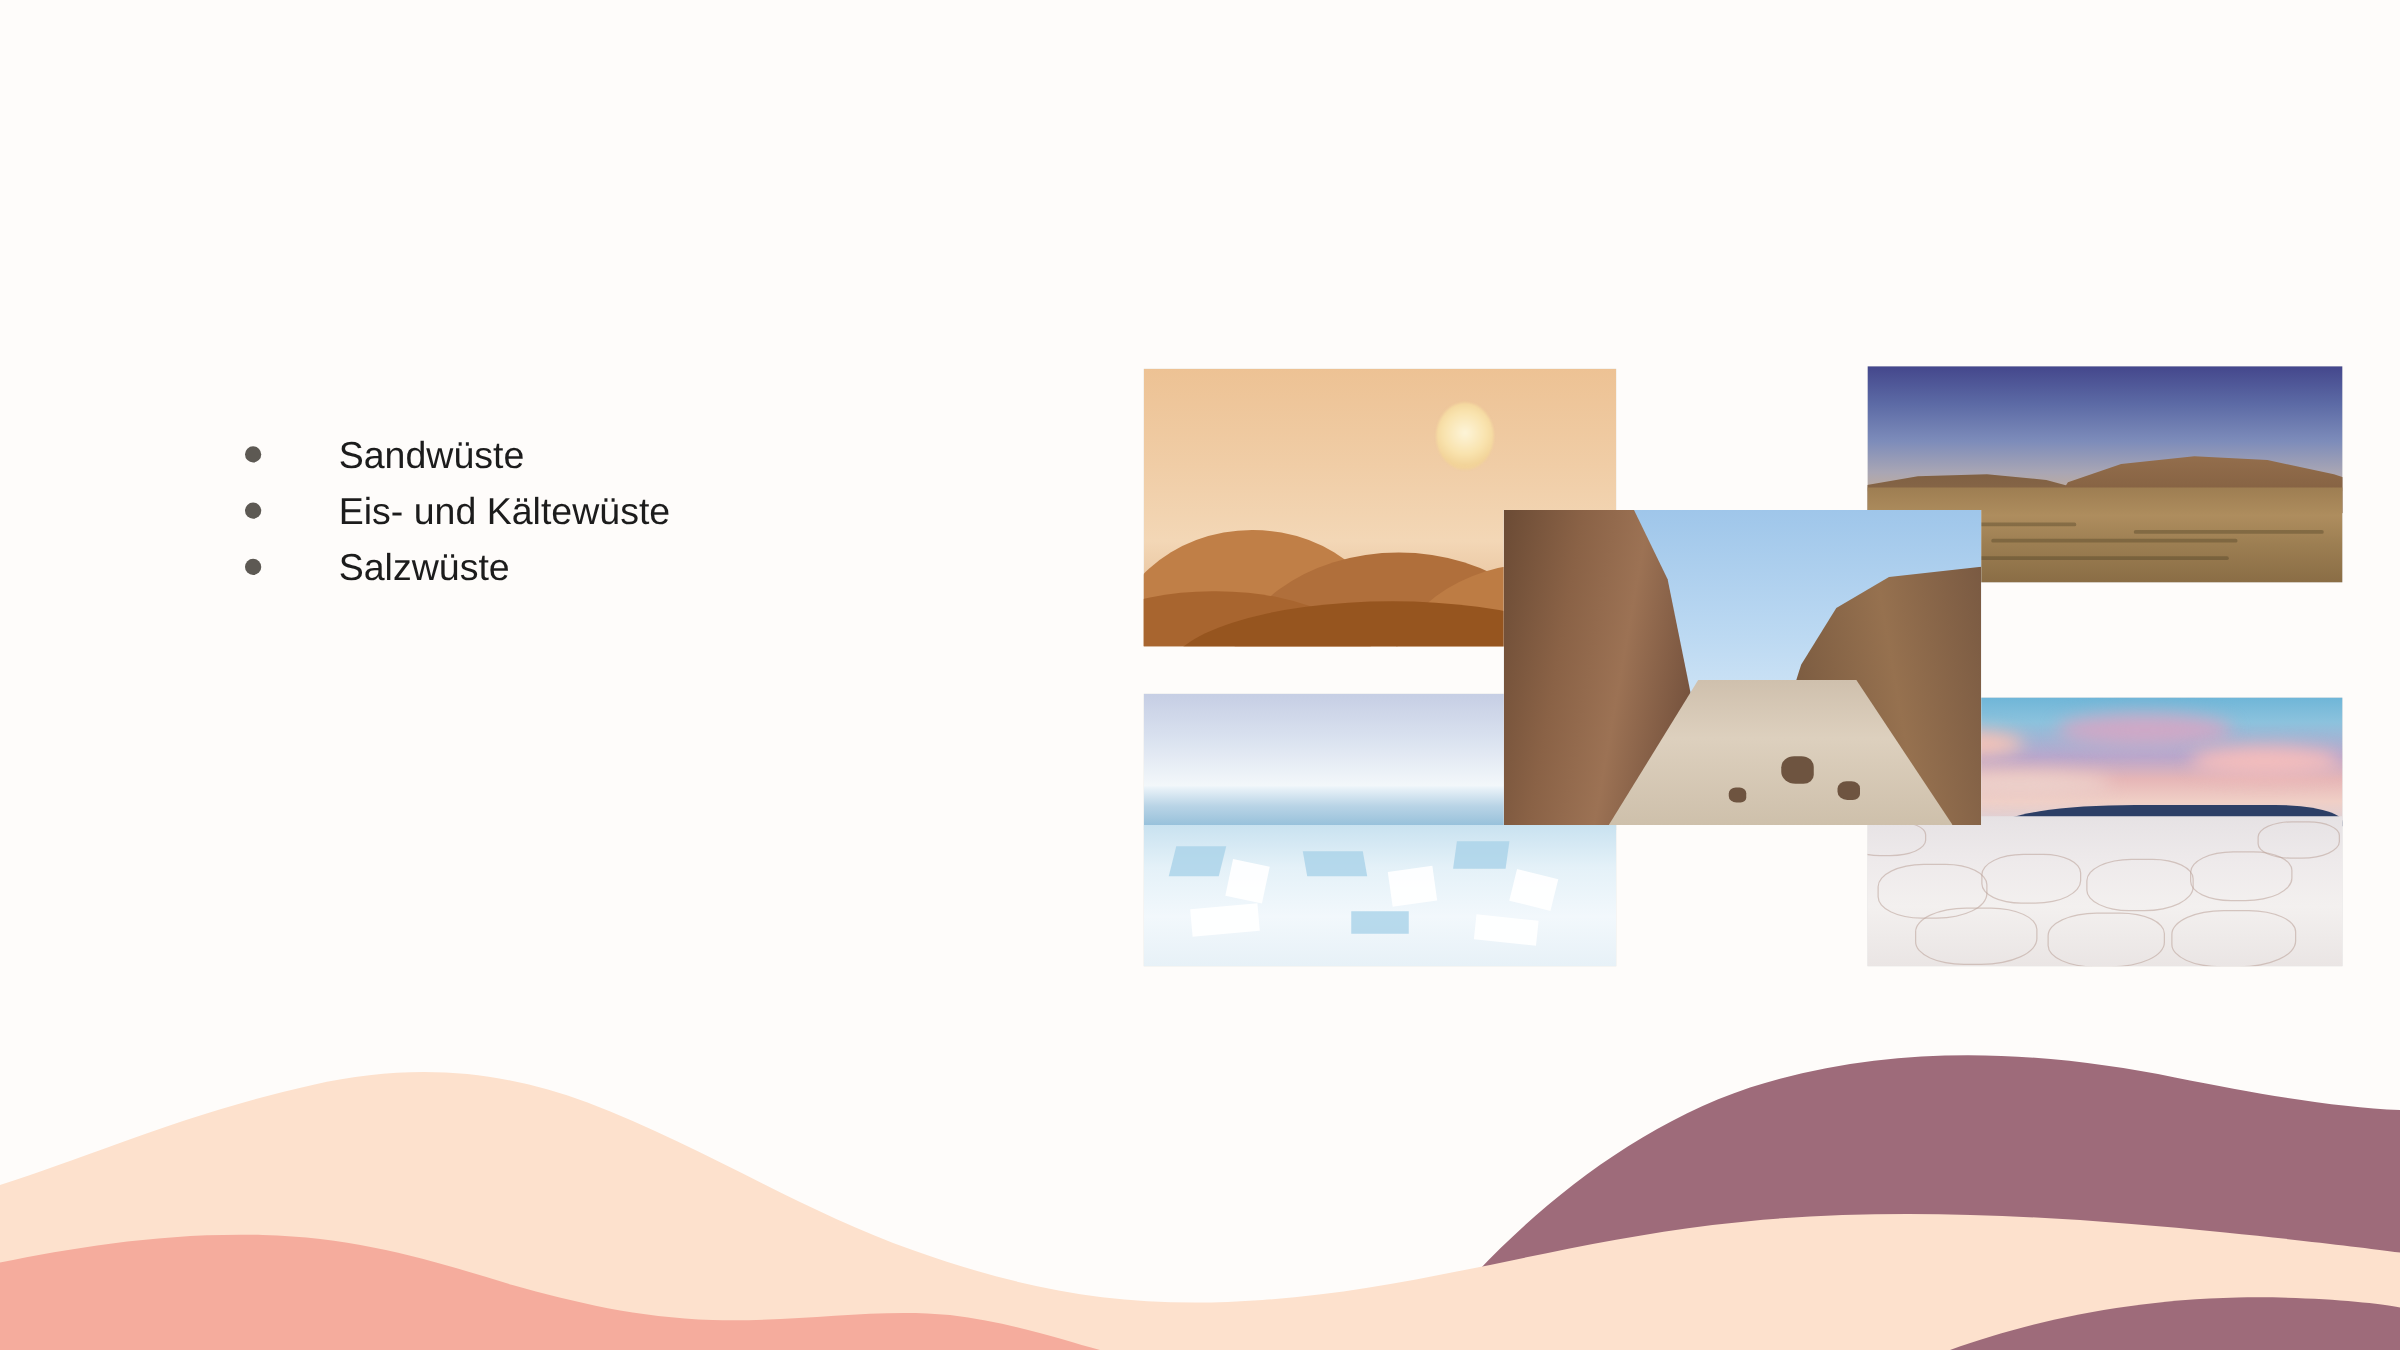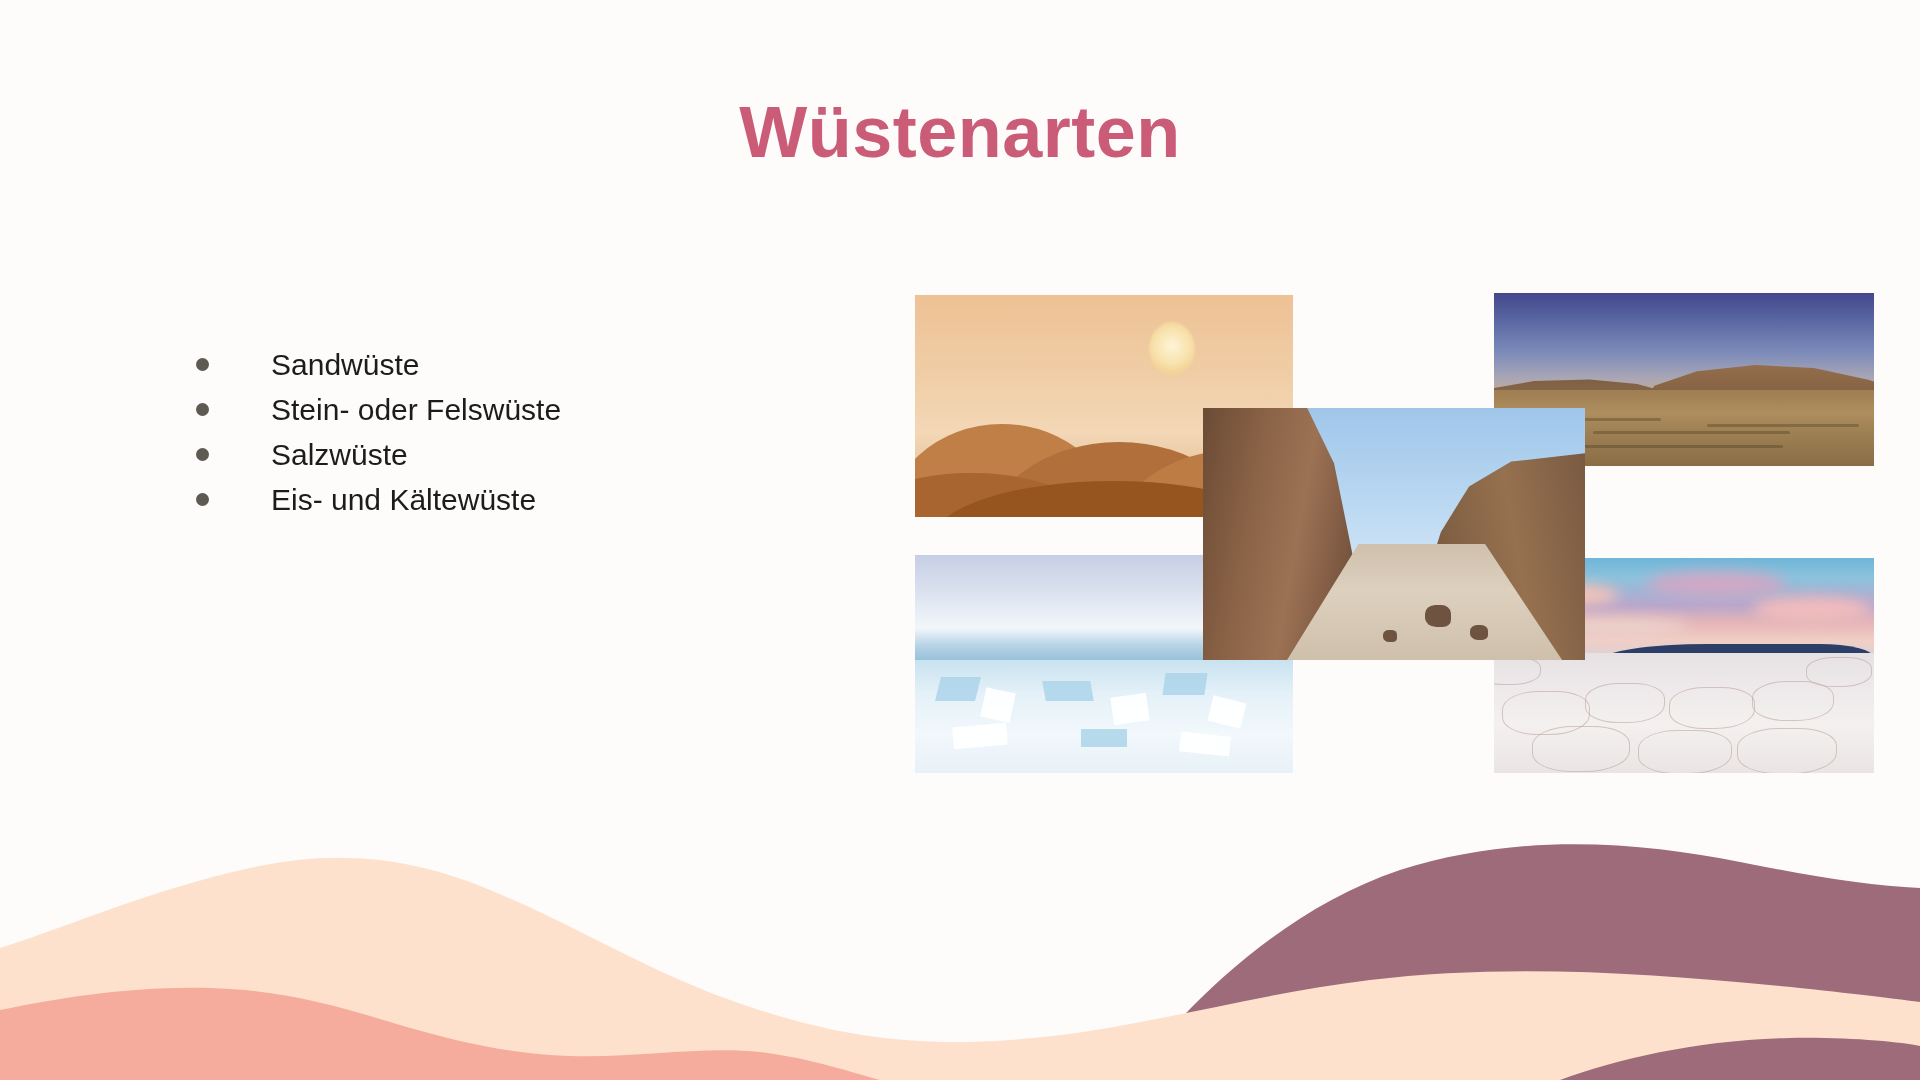--- a/index.html
+++ b/index.html
@@ -216,38 +216,33 @@
     height: 400px;
     z-index: 8;
   }
   .waves svg { display: block; width: 1920px; height: 400px; }
 </style>
 </head>
 <body>
 
 <div class="slide">
 
-  <div class="title">Wüstenarten</div>
 
   <ul class="bullet-list">
     <li class="bullet-item">
       <span class="bullet-dot"></span>
       <span class="bullet-label">Sandwüste</span>
     </li>
     <li class="bullet-item">
       <span class="bullet-dot"></span>
-      <span class="bullet-label">Stein- oder Felswüste</span>
+      <span class="bullet-label">Eis- und Kältewüste</span>
     </li>
     <li class="bullet-item">
       <span class="bullet-dot"></span>
       <span class="bullet-label">Salzwüste</span>
-    </li>
-    <li class="bullet-item">
-      <span class="bullet-dot"></span>
-      <span class="bullet-label">Eis- und Kältewüste</span>
     </li>
   </ul>
 
   <div class="collage">
 
     <div class="photo photo-sand">
       <div class="sand-sky"></div>
       <div class="sand-sun"></div>
       <div class="dune dune-a"></div>
       <div class="dune dune-b"></div>

